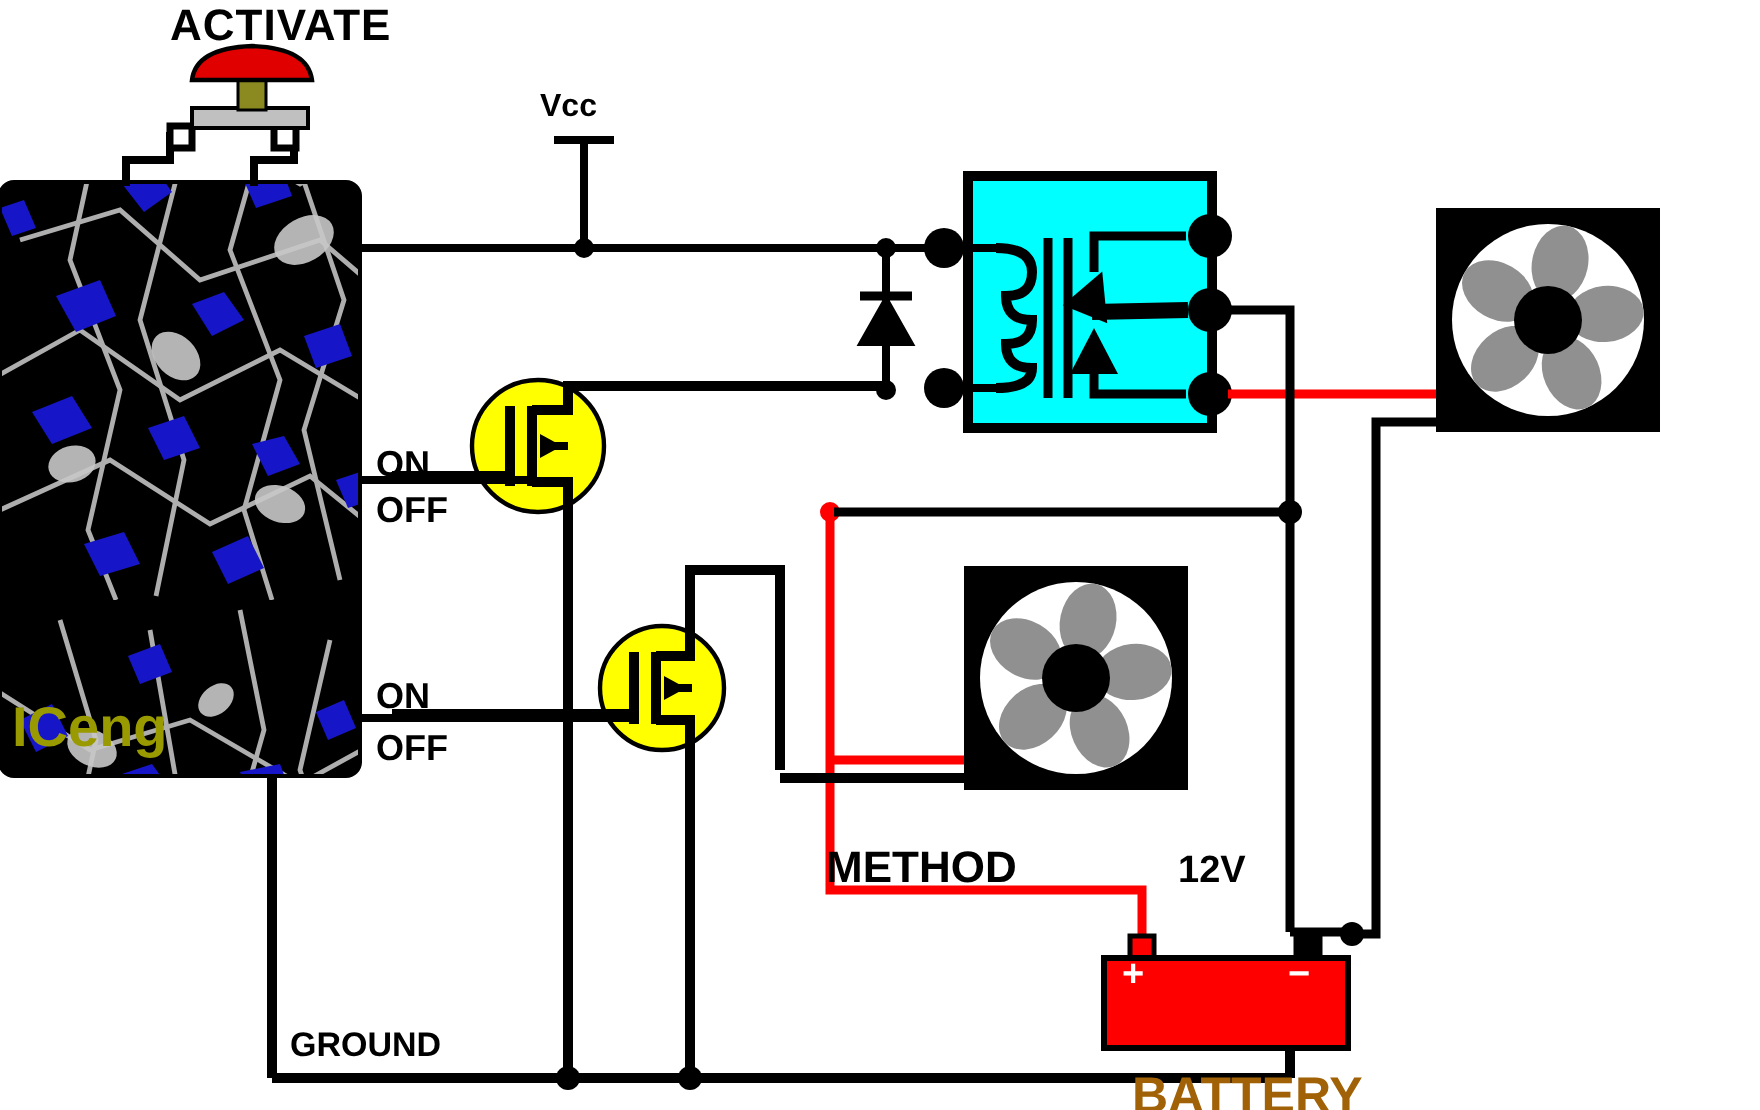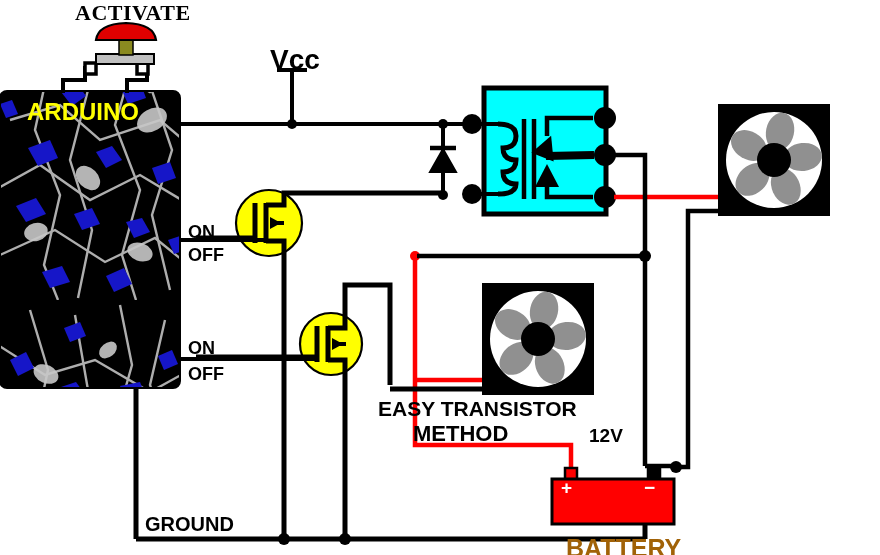--- a/index.html
+++ b/index.html
@@ -7,27 +7,27 @@
   body{
     font-family:"Liberation Sans", sans-serif;
     width:880px;height:555px;overflow:hidden;position:relative;
   }
   #canvas{position:relative;width:880px;height:555px;background:#fff;}
   svg#diagram{position:absolute;left:0;top:0;width:880px;height:555px;display:block;}
   .lbl{
     position:absolute;font-family:"Liberation Sans", sans-serif;
     font-weight:bold;color:#000;white-space:pre;line-height:1;
   }
-  .lbl-activate{left:75px;top:2px;font-size:22px;letter-spacing:0.5px;font-family:Liberation Serif, serif;}
-  .lbl-vcc{left:270px;top:46px;font-size:28px;}
+  .lbl-activate{left:85px;top:2px;font-size:22px;letter-spacing:0.5px;}
+  .lbl-vcc{left:270px;top:46px;font-size:16px;}
   .lbl-on1{left:188px;top:223px;font-size:18px;}
   .lbl-off1{left:188px;top:246px;font-size:18px;}
   .lbl-on2{left:188px;top:339px;font-size:18px;}
   .lbl-off2{left:188px;top:365px;font-size:18px;}
-  .lbl-ground{left:145px;top:514px;font-size:20px;}
+  .lbl-ground{left:145px;top:514px;font-size:17px;}
   .lbl-easy1{left:378px;top:398px;font-size:21px;}
   .lbl-easy2{left:413px;top:423px;font-size:22px;}
   .lbl-12v{left:589px;top:426px;font-size:19px;}
   .lbl-arduino{left:27px;top:100px;font-size:24px;color:#ffff00;}
   .lbl-iceng{left:6px;top:350px;font-size:28px;color:#999900;}
   .lbl-batt{left:566px;top:495px;font-size:25px;color:#a16207;margin-top:41px;}
   .lbl-plus{left:561px;top:478px;font-size:19px;color:#ffffff;}
   .lbl-minus{left:644px;top:478px;font-size:19px;color:#ffffff;}
 </style>
 </head>
@@ -258,21 +258,20 @@
     </g>
   </svg>
 
   <div class="lbl lbl-activate">ACTIVATE</div>
   <div class="lbl lbl-vcc">Vcc</div>
   <div class="lbl lbl-on1">ON</div>
   <div class="lbl lbl-off1">OFF</div>
   <div class="lbl lbl-on2">ON</div>
   <div class="lbl lbl-off2">OFF</div>
   <div class="lbl lbl-ground">GROUND</div>
-  <div class="lbl lbl-easy1">EASY TRANSISTOR</div>
   <div class="lbl lbl-easy2">METHOD</div>
   <div class="lbl lbl-12v">12V</div>
-  <div class="lbl lbl-arduino">ARDUINO</div>
+  <div class="lbl lbl-iceng">ICeng</div>
   <div class="lbl lbl-batt">BATTERY</div>
   <div class="lbl lbl-plus">+</div>
   <div class="lbl lbl-minus">−</div>
 
 </div>
 
 </body></html>

